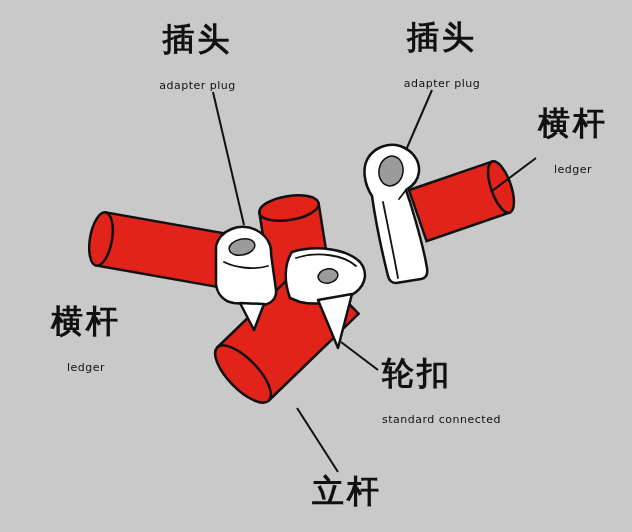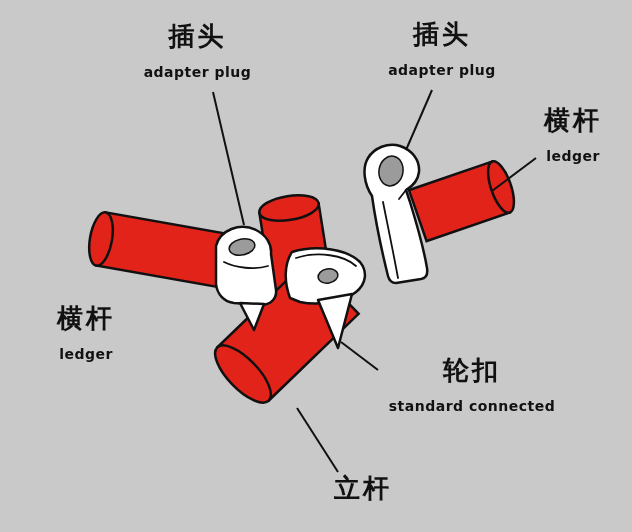--- a/index.html
+++ b/index.html
@@ -9,23 +9,23 @@
   *{margin:0;padding:0;box-sizing:border-box;}
   html,body{width:632px;height:532px;}
   body{font-family:"DejaVu Sans","Liberation Sans",sans-serif;background:#fff;}
   .stage{position:relative;width:632px;height:532px;background:var(--bg);overflow:hidden;}
   svg.art{position:absolute;left:0;top:0;}
   .pipe{fill:var(--pipe-red);stroke:var(--outline);stroke-width:2.5;}
   .part{fill:var(--part-white);stroke:var(--outline);stroke-width:2.5;stroke-linejoin:round;}
   .slot{fill:var(--slot-gray);stroke:var(--outline);stroke-width:1.5;}
   .edge{fill:none;stroke:var(--outline);stroke-width:1.8;stroke-linecap:round;}
   .leader{stroke:var(--outline);stroke-width:2;}
-  .label{position:absolute;color:var(--text);text-align:center;}
-  .label .zh{font-size:26px;font-weight:bold;letter-spacing:3px;line-height:1.1;}
-  .label .en{font-size:14px;font-weight:bold;margin-top:13px;letter-spacing:0.5px;}
+  .label{position:absolute;color:var(--text);}
+  .label .zh{font-size:32px;font-weight:bold;letter-spacing:3px;line-height:1.1;}
+  .label .en{font-size:11px;font-weight:normal;margin-top:22px;letter-spacing:0.5px;}
   .center{text-align:center;}
 </style>
 </head>
 <body>
 
 <div class="stage">
 
   <svg class="art" width="632" height="532" viewBox="0 0 632 532">
 
     <g transform="translate(501,187) rotate(161)">
@@ -100,17 +100,17 @@
   <div class="label center" style="left:36px;top:304px;width:100px">
     <div class="zh">横杆</div>
     <div class="en">ledger</div>
   </div>
 
   <div class="label" style="left:382px;top:356px;width:180px">
     <div class="zh">轮扣</div>
     <div class="en">standard connected</div>
   </div>
 
-  <div class="label center" style="left:308px;top:474px;width:110px">
+  <div class="label center" style="left:292px;top:474px;width:110px">
     <div class="zh">立杆</div>
   </div>
 
 </div>
 
 </body></html>

